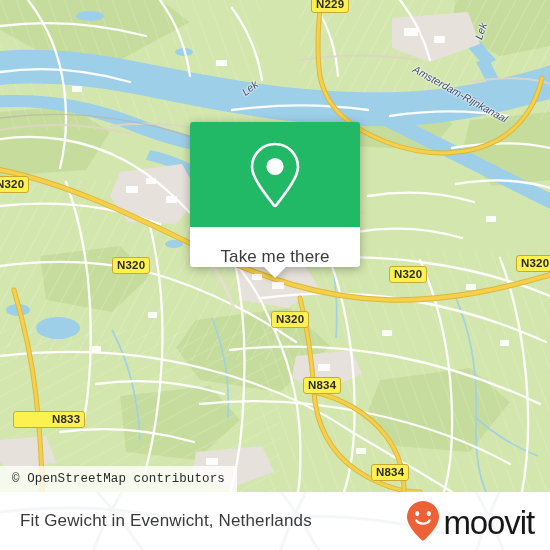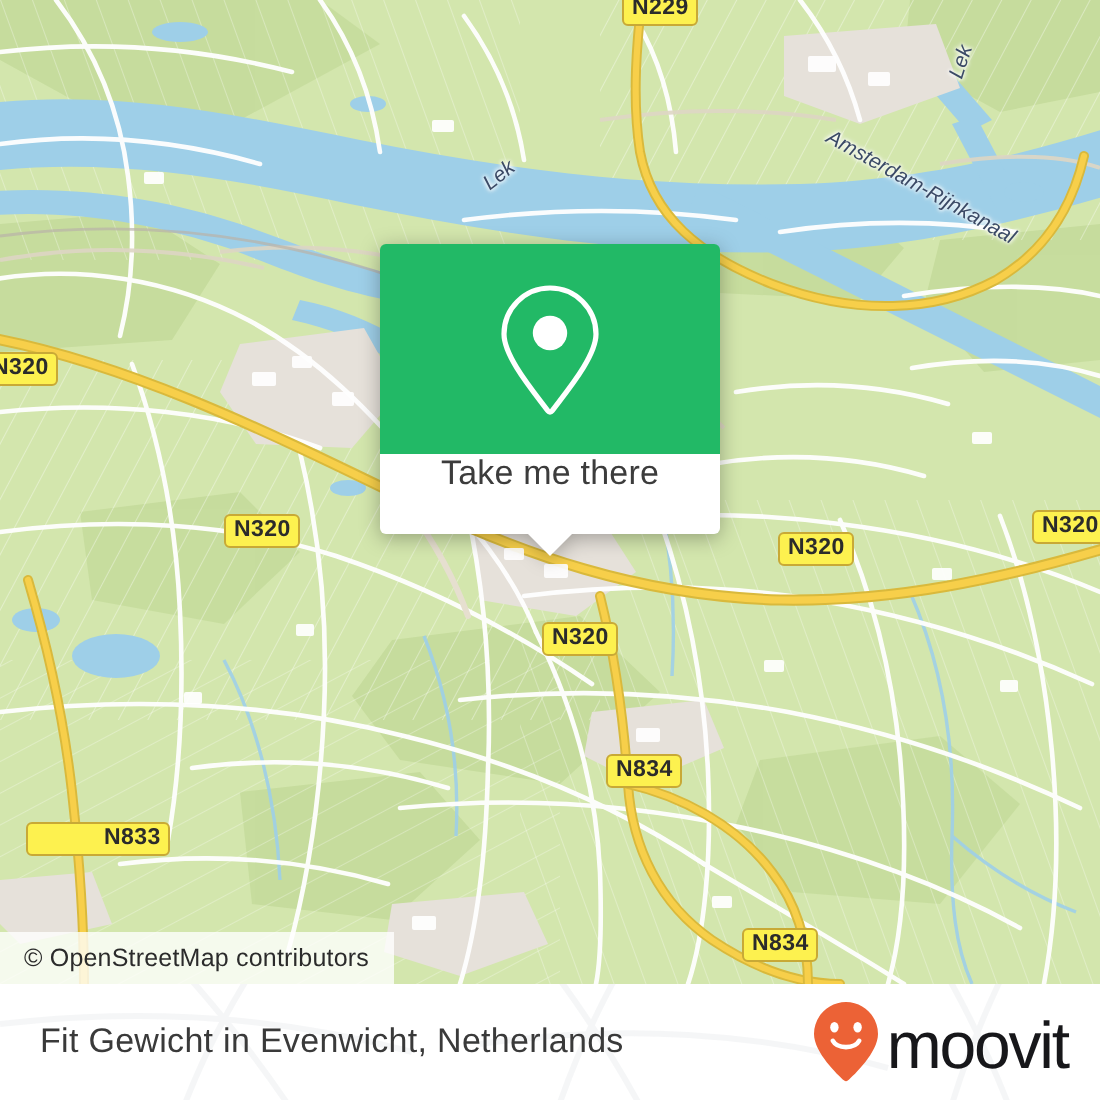--- a/index.html
+++ b/index.html
@@ -39,20 +39,21 @@
     height: 26px;
     display: flex;
     align-items: center;
     padding: 0 12px 0 12px;
     background: rgba(255,255,255,0.78);
     font-size: 12.5px;
     color: #2b2b2b;
     letter-spacing: 0.1px;
     white-space: nowrap;
     z-index: 40;
+    font-family: Liberation Mono, monospace;
   }
 
   
   #popup {
     position: absolute;
     left: 190px;
     top: 122px;
     width: 170px;
     z-index: 60;
     filter: drop-shadow(0 2px 5px rgba(0,0,0,0.30));
@@ -62,21 +63,21 @@
     border-radius: 3px 3px 0 0;
     display: flex;
     align-items: center;
     justify-content: center;
   }
   #popup-footer {
     height: 40px;
     background: #ffffff;
     border-radius: 0 0 3px 3px;
     display: flex;
-    align-items: flex-start;
+    align-items: flex-end;
     justify-content: center;
     position: relative;
   }
   #popup-footer-label {
     font-size: 17px;
     color: #3c3c3c;
     letter-spacing: 0.1px;
   }
   #popup-tail {
     position: absolute;

